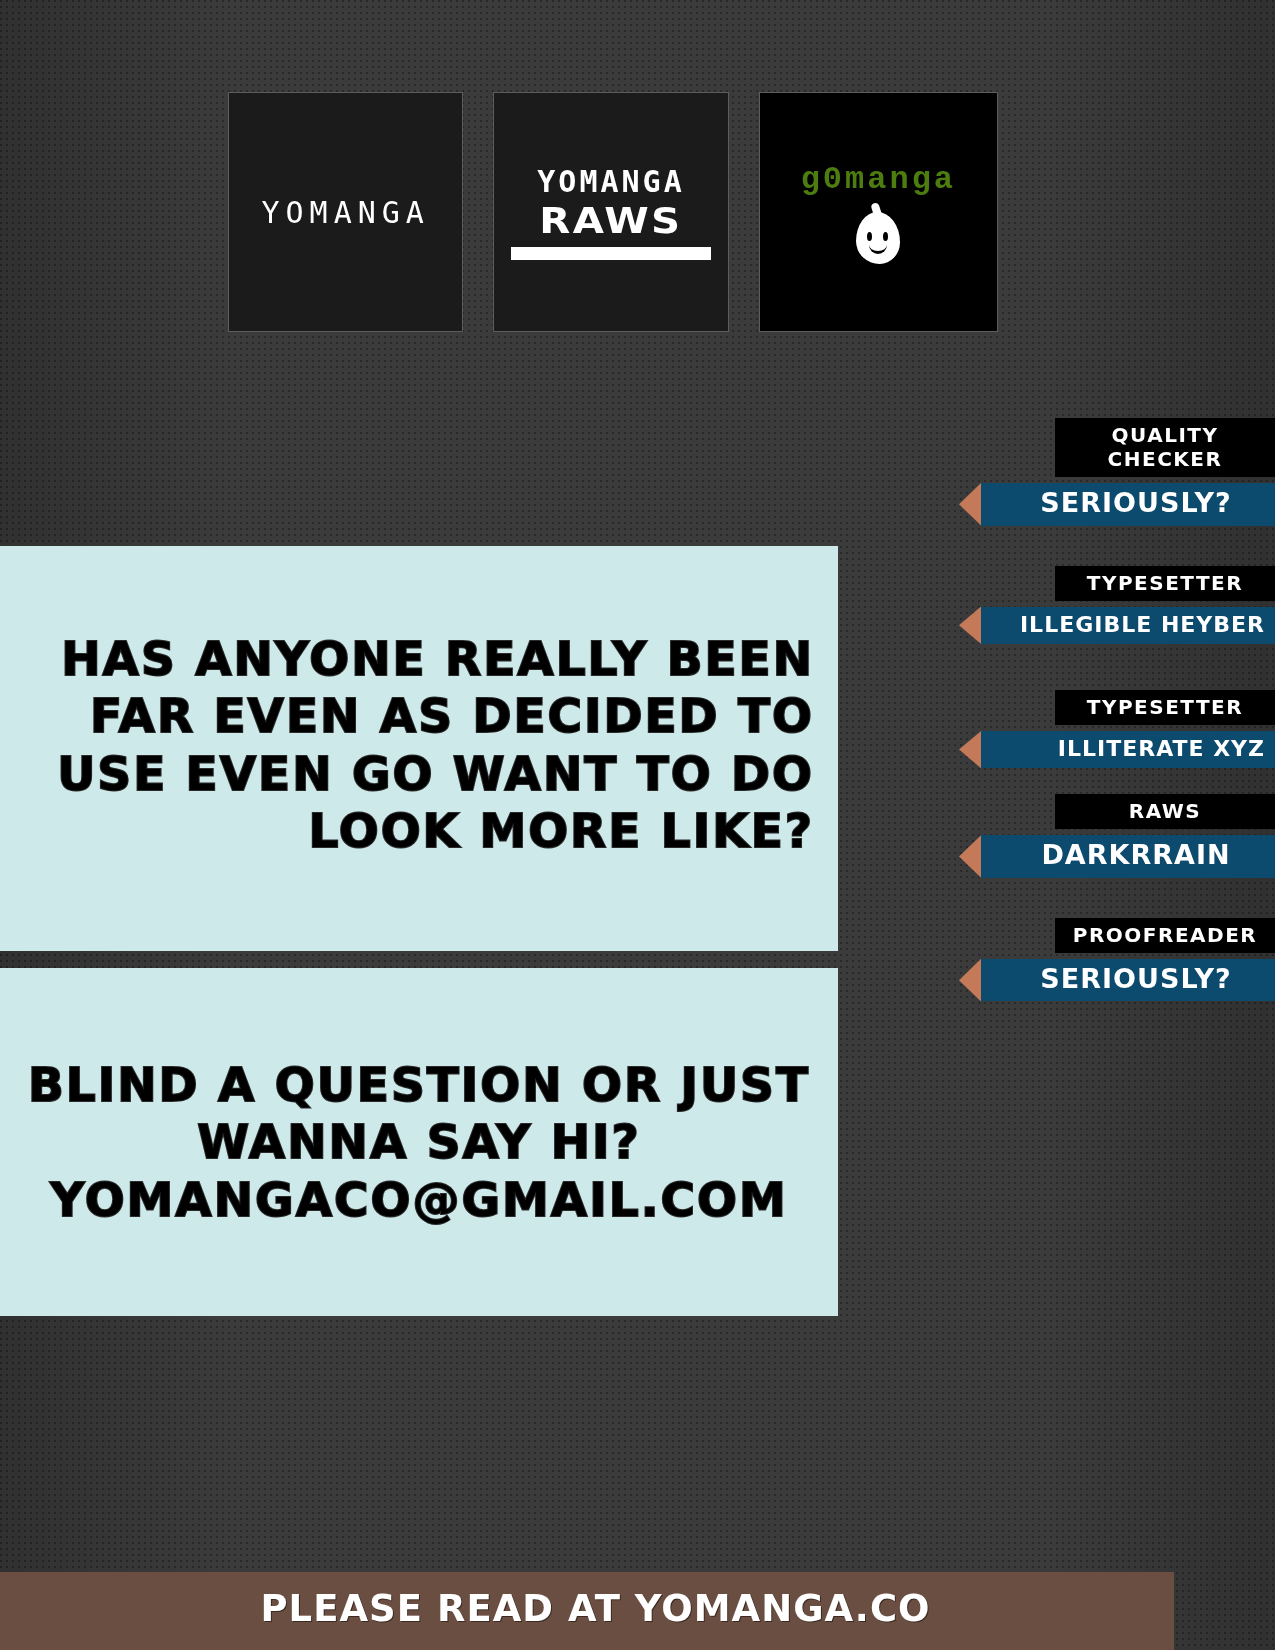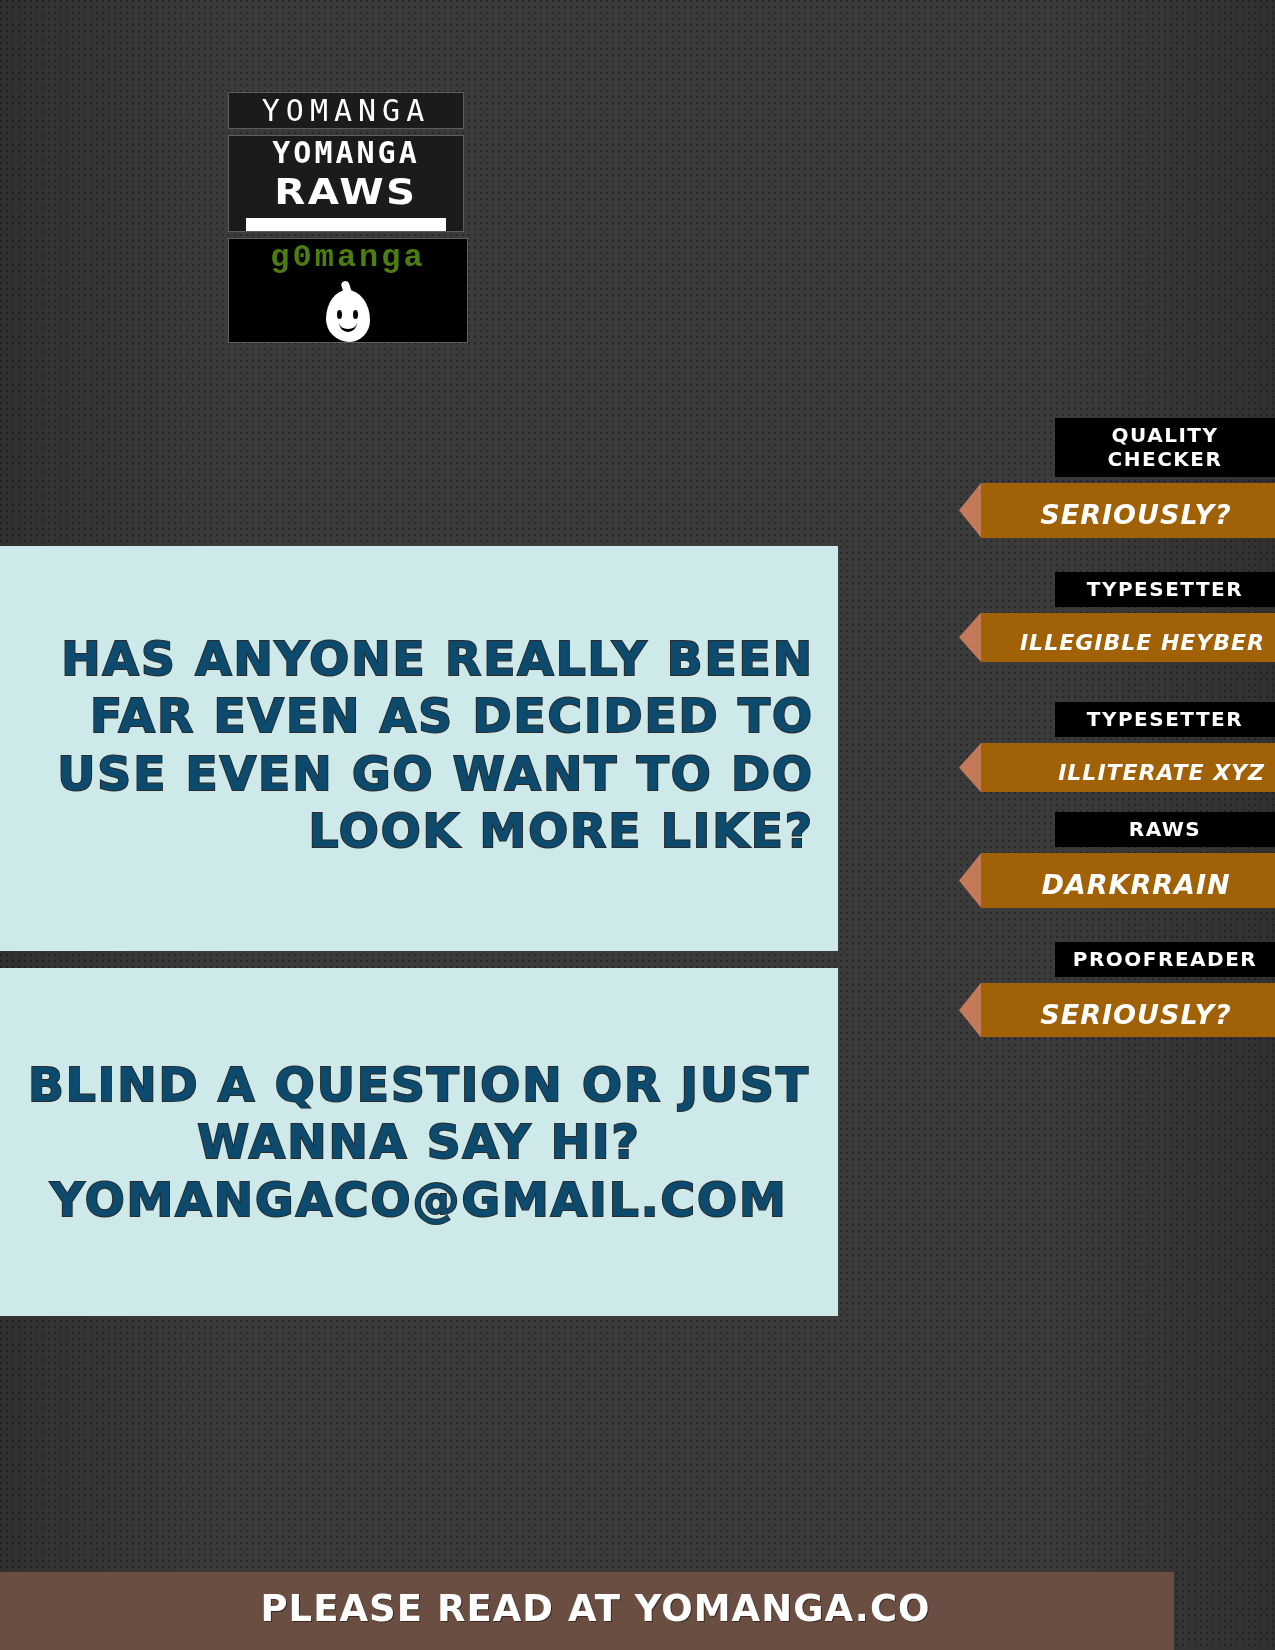--- a/index.html
+++ b/index.html
@@ -33,23 +33,22 @@
   }
 
   
   .logo-strip {
     position: absolute;
     left: 228px;
     top: 92px;
     width: 770px;
     height: 240px;
     display: flex;
-    gap: 6px;
+    gap: 30px;
     z-index: 3;
-    flex-direction: column;
   }
   .logo-box {
     background: #1b1b1b;
     border: 1px solid #5d5d5d;
     display: flex;
     align-items: center;
     justify-content: center;
     flex-direction: column;
     box-sizing: border-box;
   }
@@ -148,21 +147,21 @@
   .speech.two {
     top: 968px;
     width: 838px;
     height: 348px;
     padding: 26px 24px;
     align-items: center;
   }
   .comic-text {
     font-family: "DejaVu Sans", sans-serif;
     font-weight: 700;
-    color: #0c4a6e;
+    color: #000000;
     -webkit-text-stroke: 2px #2b2b2b;
     paint-order: stroke fill;
     letter-spacing: 2px;
     line-height: 1.22;
   }
   .speech.one .comic-text {
     font-size: 47px;
     text-align: right;
   }
   .speech.two .comic-text {
@@ -171,50 +170,49 @@
   }
 
   
   .credits {
     position: absolute;
     right: 0;
     top: 418px;
     width: 300px;
     z-index: 3;
   }
-  .credit-group { margin-bottom: 0; }
+  .credit-group { margin-bottom: 6px; }
   .credit-role {
     background: #000000;
     color: #ffffff;
     font-family: "DejaVu Sans", sans-serif;
     font-weight: 700;
     font-size: 20px;
     letter-spacing: 1.5px;
     text-align: center;
     padding: 5px 12px 6px 12px;
     margin-left: 80px;
   }
   .credit-name-wrap {
     position: relative;
     margin-top: 6px;
     margin-left: 6px;
     height: auto;
   }
   .credit-name {
-    background: #a16207;
+    background: #0c4a6e;
     color: #ffffff;
     font-family: "DejaVu Sans", sans-serif;
     font-weight: 700;
     font-size: 27px;
     letter-spacing: 1px;
     text-align: center;
-    padding: 18px 10px 8px 26px;
+    padding: 6px 10px 8px 26px;
     position: relative;
     line-height: 1.06;
-    font-style: italic;
   }
   .credit-name.small { font-size: 22px; text-align: right; }
   .credit-name:before {
     content: "";
     position: absolute;
     left: -22px;
     top: 0;
     bottom: 0;
     width: 22px;
     background: #c47a59;

